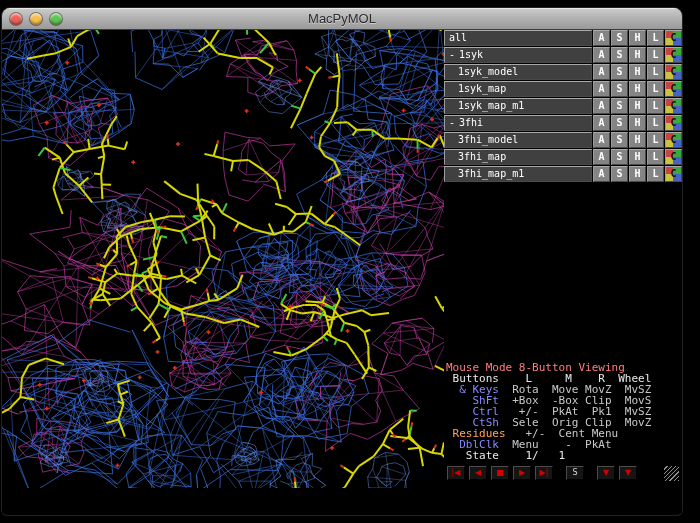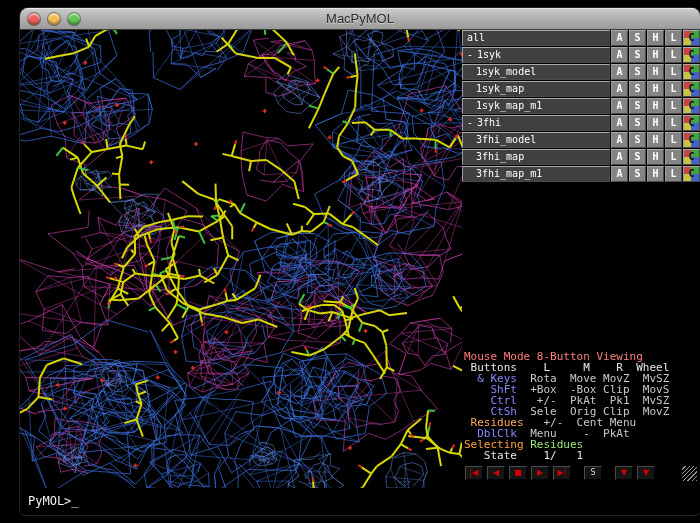--- a/index.html
+++ b/index.html
@@ -1,18 +1,18 @@
 <!DOCTYPE html>
 <html><head>
 <meta charset="utf-8">
 <style>
   *{box-sizing:border-box;margin:0;padding:0}
   html,body{width:700px;height:523px;background:#000;overflow:hidden;
     font-family:"DejaVu Sans Mono",monospace}
-  .window{position:absolute;left:20px;top:8px;width:680px;height:507px;
+  .window{position:absolute;left:2px;top:8px;width:680px;height:507px;
     background:#000;border-radius:8px 8px 5px 5px;overflow:hidden;
     box-shadow:0 0 0 1px #222,0 10px 28px rgba(0,0,0,.9)}
   .titlebar{height:22px;background:linear-gradient(#cdcdcd,#b3b3b3 45%,#9a9a9a);
     border-bottom:1px solid #3c3c3c;position:relative;display:flex;
     align-items:center;justify-content:center;
     box-shadow:inset 0 1px 0 rgba(255,255,255,.55)}
   .title{font-family:"Liberation Sans",sans-serif;font-size:13px;color:#2c2c2c;
     text-shadow:0 1px 0 rgba(255,255,255,.45)}
   .lights{position:absolute;left:8px;top:0;height:100%;display:flex;align-items:center;gap:8px}
   .light{width:12px;height:12px;border-radius:50%;
@@ -1512,24 +1512,20 @@
             <polyline points="153.5,321.9 157.5,321.9" fill="none" stroke="#e03020" stroke-width="1.5" opacity="1"></polyline>
             <polyline points="155.5,319.9 155.5,323.9" fill="none" stroke="#e03020" stroke-width="1.5" opacity="1"></polyline>
             <polyline points="63.3,32.8 67.3,32.8" fill="none" stroke="#e03020" stroke-width="1.5" opacity="1"></polyline>
             <polyline points="65.3,30.8 65.3,34.8" fill="none" stroke="#e03020" stroke-width="1.5" opacity="1"></polyline>
             <polyline points="113.5,435.5 117.5,435.5" fill="none" stroke="#e03020" stroke-width="1.5" opacity="1"></polyline>
             <polyline points="115.5,433.5 115.5,437.5" fill="none" stroke="#e03020" stroke-width="1.5" opacity="1"></polyline>
             <polyline points="174.0,113.9 178.0,113.9" fill="none" stroke="#e03020" stroke-width="1.5" opacity="1"></polyline>
             <polyline points="176.0,111.9 176.0,115.9" fill="none" stroke="#e03020" stroke-width="1.5" opacity="1"></polyline>
           </svg>
       </div>
-      <div class="prompt-bar">
-        <span>PyMOL&gt;</span>
-          <span>_</span>
-      </div>
     </div>
     <div class="right-col">
       <div class="object-list">
           <div class="obj-row">
             <div class="obj-label"><span>all</span></div>
             <div class="obj-btn">A</div>
             <div class="obj-btn">S</div>
             <div class="obj-btn">H</div>
             <div class="obj-btn">L</div>
             <div class="obj-btn btn-c">C</div>
@@ -1602,21 +1598,20 @@
       <div class="spacer"></div>
       <div class="mouse-panel">
           <div class="mouse-line"><span style="color: rgb(255, 125, 125);">Mouse Mode 8-Button Viewing</span></div>
           <div class="mouse-line"><span style="color: rgb(232, 232, 232);"> Buttons    L     M    R  Wheel</span></div>
           <div class="mouse-line"><span style="color: rgb(136, 136, 255);">  &amp; Keys</span><span style="color: rgb(200, 200, 200);">  Rota  Move MovZ  MvSZ</span></div>
           <div class="mouse-line"><span style="color: rgb(136, 136, 255); margin-top: 32px;">    ShFt</span><span style="color: rgb(200, 200, 200); margin-top: 18px;">  +Box  -Box Clip  MovS</span></div>
           <div class="mouse-line"><span style="color: rgb(136, 136, 255);">    Ctrl</span><span style="color: rgb(200, 200, 200);">   +/-  PkAt  Pk1  MvSZ</span></div>
           <div class="mouse-line"><span style="color: rgb(136, 136, 255);">    CtSh</span><span style="color: rgb(200, 200, 200);">  Sele  Orig Clip  MovZ</span></div>
           <div class="mouse-line"><span style="color: rgb(255, 168, 82);"> Residues</span><span style="color: rgb(200, 200, 200);">   +/-  Cent Menu</span></div>
           <div class="mouse-line"><span style="color: rgb(136, 136, 255);">  DblClk</span><span style="color: rgb(200, 200, 200);">  Menu    -  PkAt</span></div>
-          <div class="mouse-line"><span style="color: rgb(255, 160, 60);">Selecting </span><span style="color: rgb(156, 232, 124);">Residues</span></div>
           <div class="mouse-line"><span style="color: rgb(232, 232, 232);">   State    1/   1</span></div>
         </div>
       <div class="playback-bar">
           <div class="pb-btn" style="color: rgb(212, 0, 0);">|◀</div>
           <div class="pb-btn" style="color: rgb(212, 0, 0);">◀</div>
           <div class="pb-btn" style="color: rgb(212, 0, 0);">■</div>
           <div class="pb-btn" style="color: rgb(212, 0, 0);">▶</div>
           <div class="pb-btn" style="color: rgb(212, 0, 0);">▶|</div>
           <div class="pb-btn" style="color: rgb(216, 216, 216);">S</div>
           <div class="pb-btn" style="color: rgb(212, 0, 0);">▼</div>

